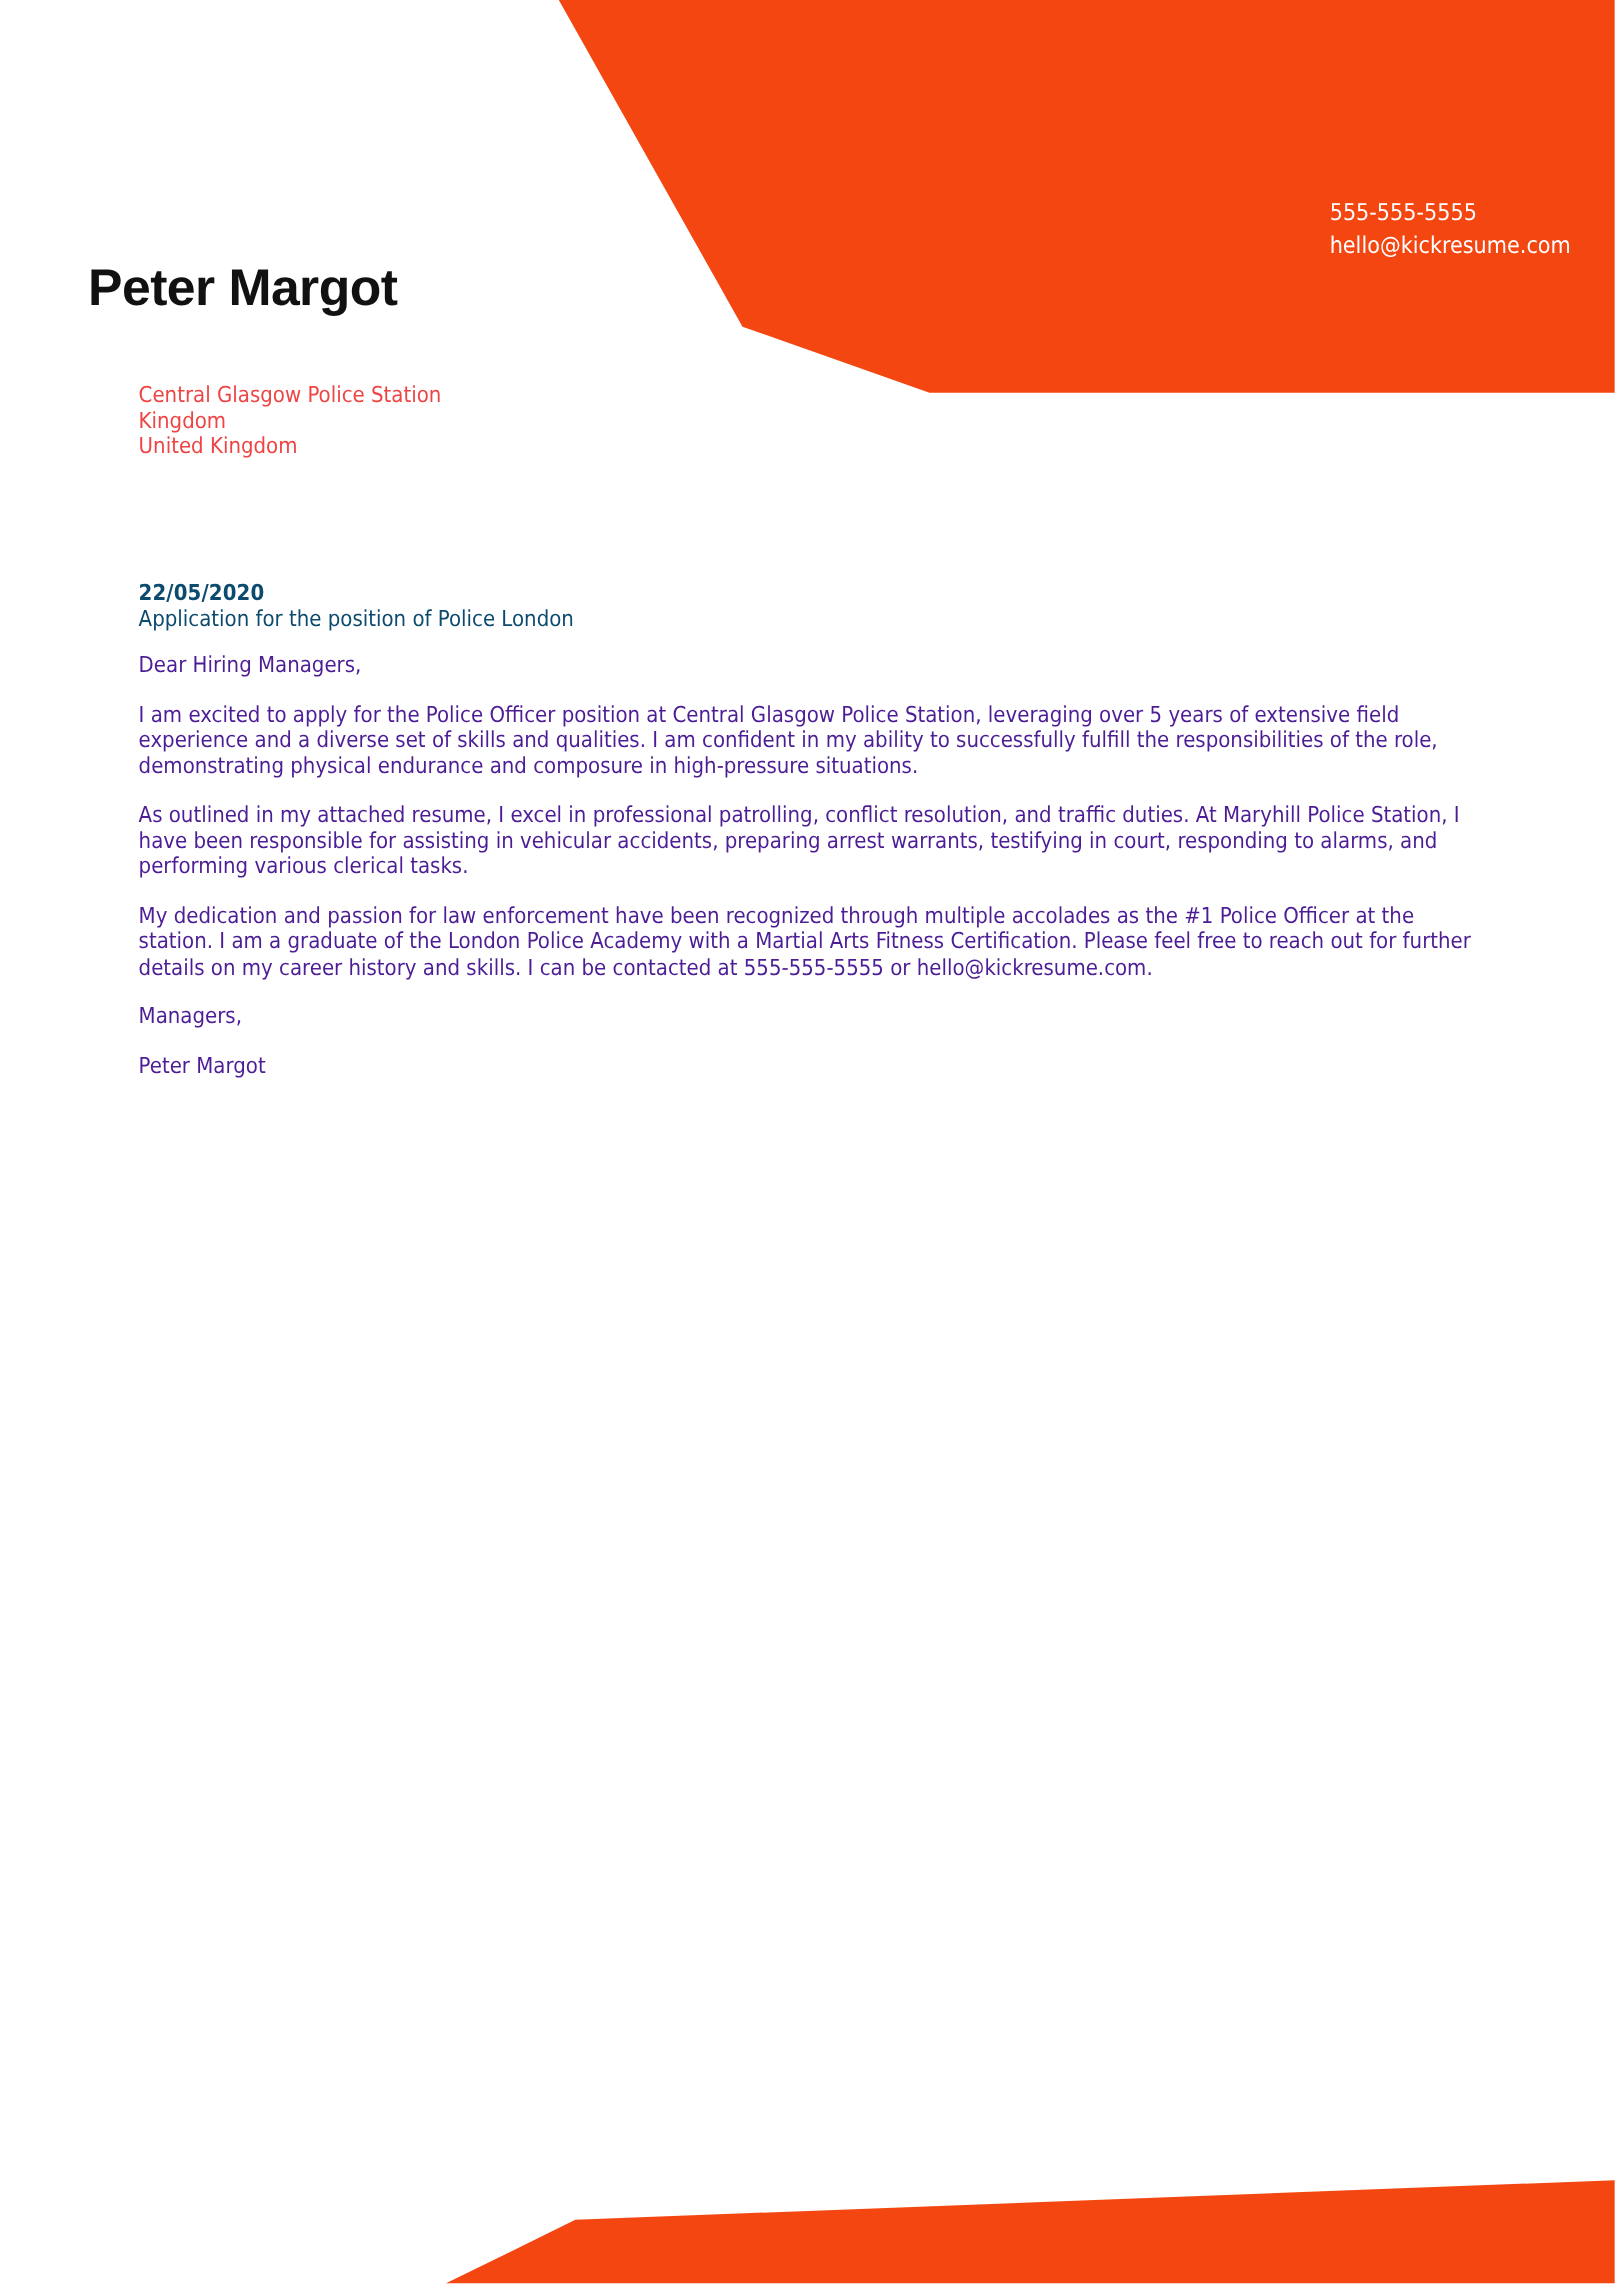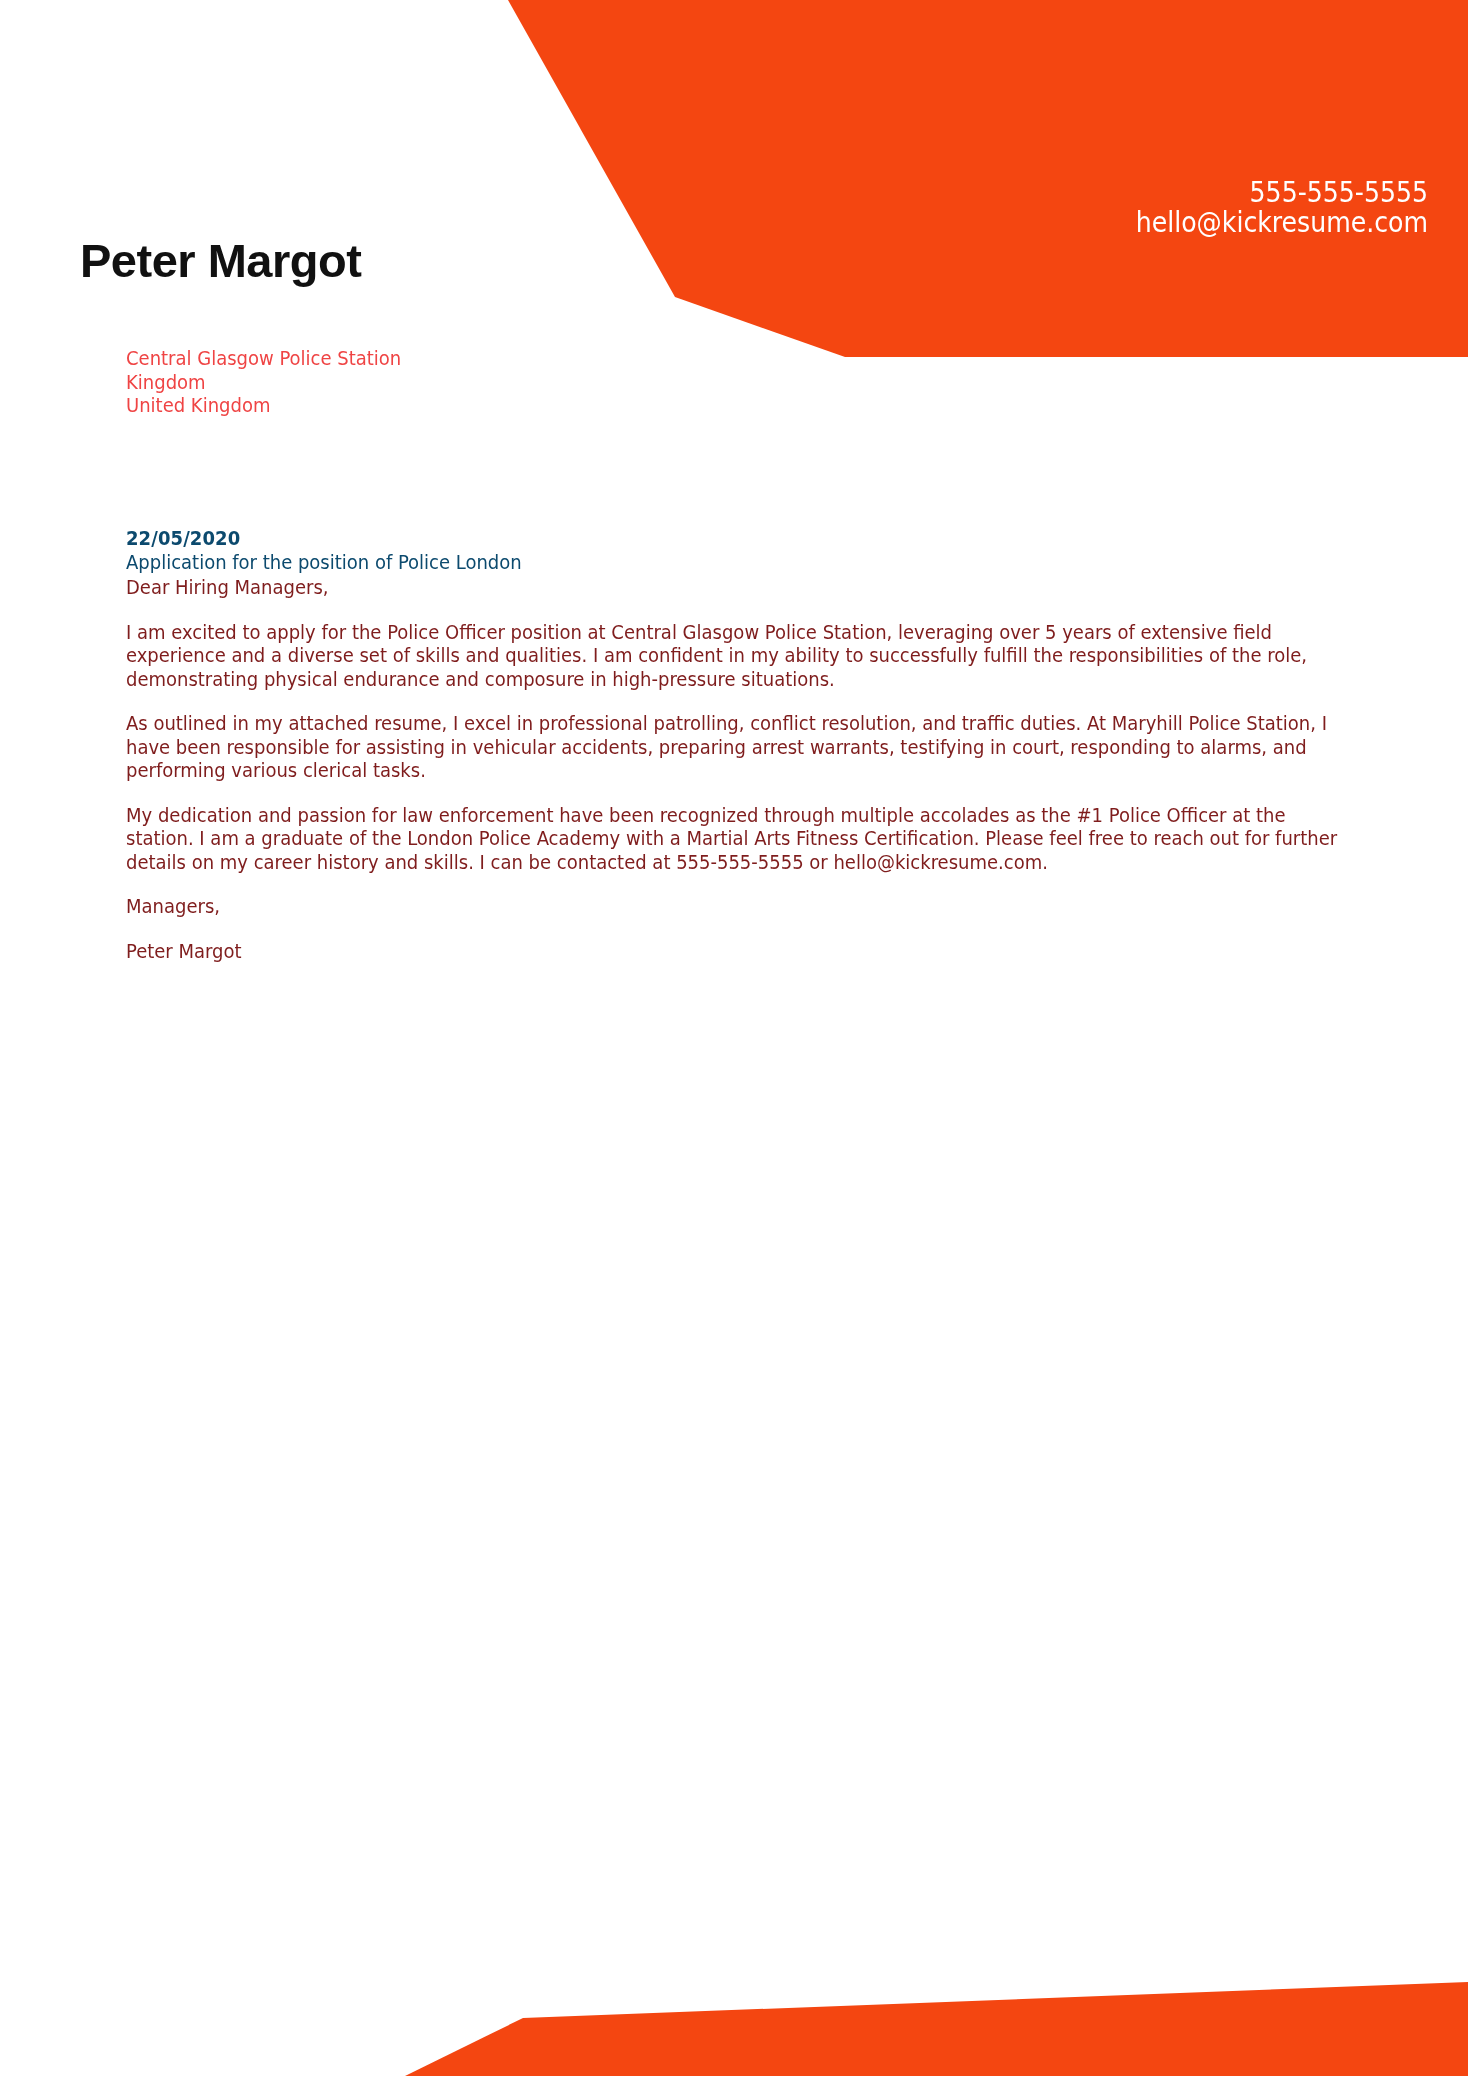--- a/index.html
+++ b/index.html
@@ -51,24 +51,24 @@
     line-height: 58px;
     letter-spacing: -0.5px;
     color: #111111;
     white-space: nowrap;
   }
 
   .contact-block {
     position: absolute;
     right: 40px;
     top: 178px;
-    text-align: right;
+    text-align: left;
     font-family: "DejaVu Sans Condensed", "Liberation Sans Narrow", "Liberation Sans", sans-serif;
     font-stretch: condensed;
-    font-size: 28px;
+    font-size: 21px;
     line-height: 30px;
     color: #ffffff;
   }
   .contact-line { display: block; white-space: nowrap; }
 
   
   .letter {
     position: absolute;
     left: 126px;
     top: 0;
@@ -99,25 +99,25 @@
   .meta .date {
     display: block;
     font-weight: bold;
     letter-spacing: 0.1px;
   }
   .meta .subject { display: block; }
 
   .body-text {
     position: absolute;
     left: 0;
-    top: 576px;
+    top: 593px;
     width: 1222px;
     font-size: 20px;
     line-height: 23.5px;
-    color: #7f1d1d;
+    color: #4c1d95;
   }
 
   .salutation {
     margin: 0 0 21px 0;
   }
   .para {
     margin: 0 0 21px 0;
   }
   .closing {
     margin: 0 0 21px 0;

